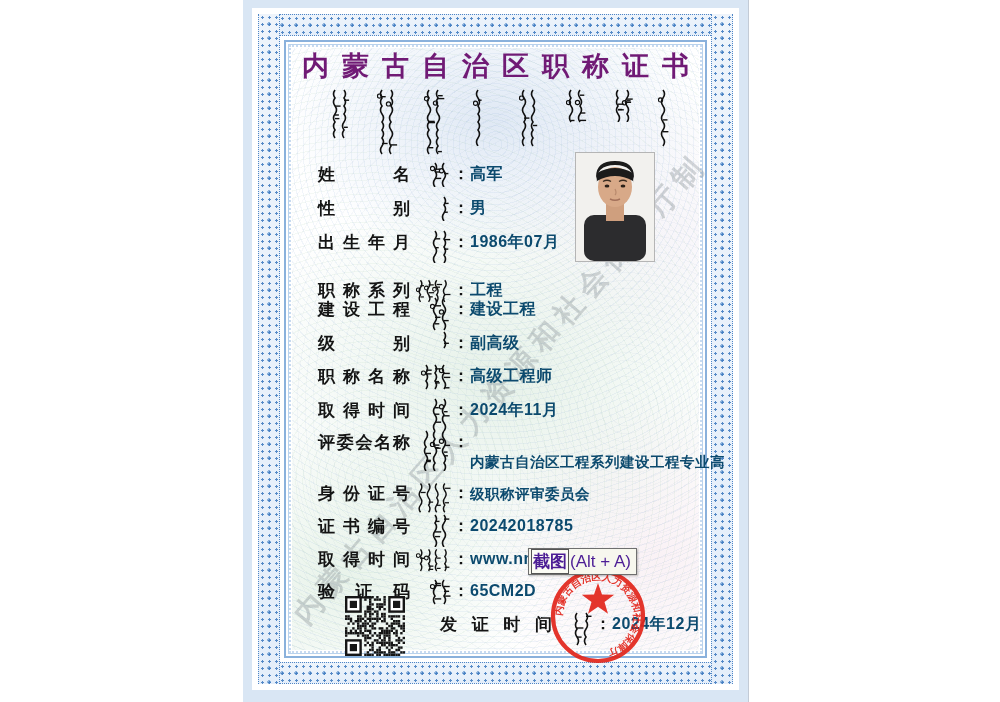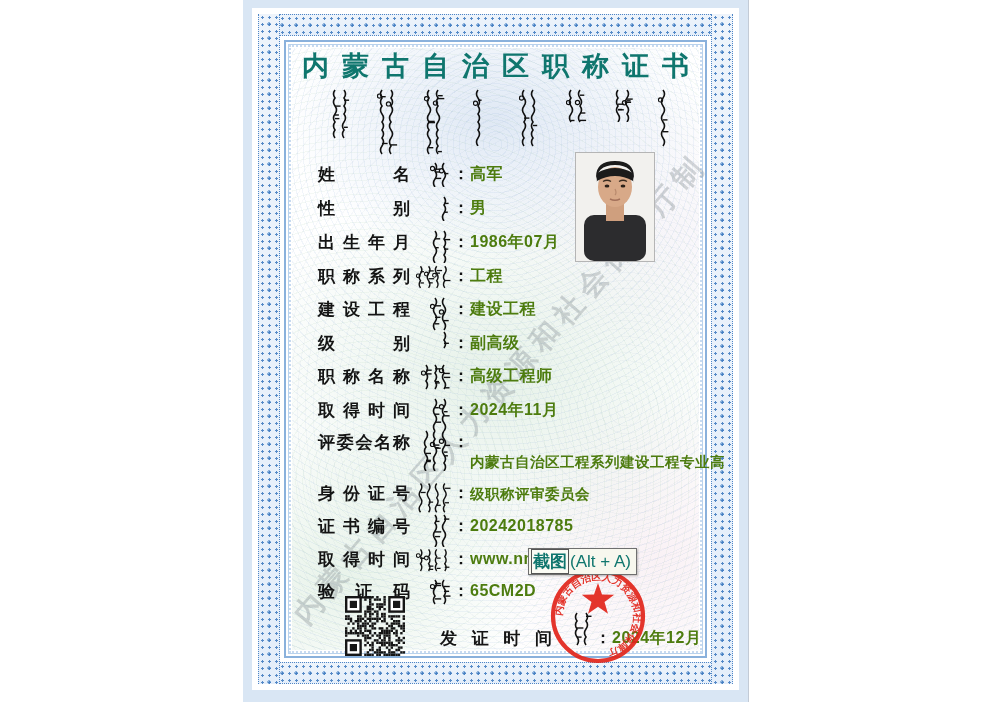--- a/index.html
+++ b/index.html
@@ -52,68 +52,68 @@
       radial-gradient(ellipse 300px 200px at 50% 12%, rgba(150,180,220,.30), transparent 70%),
       radial-gradient(ellipse 360px 280px at 50% 55%, rgba(165,205,175,.28), transparent 72%),
       radial-gradient(ellipse 280px 220px at 12% 88%, rgba(180,215,185,.30), transparent 70%),
       radial-gradient(ellipse 260px 240px at 90% 85%, rgba(225,180,200,.18), transparent 70%),
       radial-gradient(ellipse 260px 200px at 92% 30%, rgba(200,185,215,.14), transparent 70%);
   }
   .title {
     position:absolute; left:0; right:0; top:40px;
     text-align:center;
     font-family:"DejaVu Serif", serif;
-    font-size:27px; font-weight:bold; color:#0f766e;
+    font-size:27px; font-weight:bold; color:#701a75;
     letter-spacing:13px; text-indent:13px;
     white-space:nowrap;
   }
   .mong-header { position:absolute; top:80px; left:0; height:70px; width:100%; }
   .mong-header .mg { position:absolute; top:0; }
   .rows { position:absolute; left:66px; top:153px; width:390px; }
   .frow {
     position:absolute; left:0; display:flex; align-items:flex-start;
     line-height:26px;
   }
   .flabel {
     width:92px; flex:0 0 92px;
     font-family:"DejaVu Serif", serif;
     font-size:17px; font-weight:bold; color:#141414;
     text-align:justify; text-align-last:justify;
     line-height:26px;
   }
   .fmong { width:36px; flex:0 0 36px; margin-left:6px; display:flex; align-items:center; justify-content:flex-end; }
   .fcolon { font-size:16px; font-weight:bold; color:#141414; margin:0 1px; }
   .fvalue {
-    font-size:16px; font-weight:bold; color:#4d7c0f;
+    font-size:16px; font-weight:bold; color:#0c4a6e;
     font-family:"Liberation Sans", sans-serif;
     letter-spacing:.5px;
   }
   .fvalue.wrap { width:262px; font-size:14.5px; line-height:32px; margin-top:17px; }
   .photo {
     position:absolute; left:323px; top:144px; width:80px; height:110px;
     border:1px solid #b5b5b5; background:#f4f3f1;
   }
   .qr { position:absolute; left:93px; top:588px; width:60px; height:60px; }
-  .issue-row { position:absolute; left:188px; top:603px; display:flex; align-items:flex-end; line-height:26px; }
+  .issue-row { position:absolute; left:188px; top:603px; display:flex; align-items:flex-start; line-height:26px; }
   .issue-row .flabel { width:112px; flex:0 0 112px; }
   .seal { position:absolute; left:296px; top:558px; width:100px; height:100px; opacity:.92; }
   .watermark {
     position:absolute; left:48px; top:592px;
     transform:rotate(-49deg); transform-origin:0 50%;
     font-family:"DejaVu Serif", serif;
     font-size:29px; font-weight:bold; letter-spacing:7px;
     color:rgba(125,135,140,.33);
     white-space:nowrap; pointer-events:none;
   }
   .tooltip {
     position:absolute; left:528px; top:548px; height:27px;
     background:#f7f7ee; border:1px solid #6f6f6f;
     box-shadow:1px 1px 2px rgba(0,0,0,.25);
     display:flex; align-items:center; padding:0 5px 0 2px;
-    font-size:17px; color:#0f766e; white-space:nowrap; z-index:10;
+    font-size:17px; color:#4c1d95; white-space:nowrap; z-index:10;
   }
   .tooltip .key { border:1px solid #555; padding:0 1px; margin-right:1px; font-weight:bold; background:#fbfbf4; }
 </style>
 </head>
 <body>
 
 <div class="panel"></div>
 
 <div class="paper">
   <div class="lace h top"></div>
@@ -238,21 +238,21 @@
             <path d="M 5 18.7 h 3.7" stroke="#111" stroke-width="1.4"></path>
             <path d="M 5 9.8 h 5.2" stroke="#111" stroke-width="1.4"></path>
             <path d="M 14 2 q 3 4 0 8 q 3 4 0 8 q 3 4 0 8 q 3 4 0 8" fill="none" stroke="#111" stroke-width="1.6"></path>
             <path d="M 14 20.1 h 4.3" stroke="#111" stroke-width="1.4"></path>
             <path d="M 14 10.6 h 6.2" stroke="#111" stroke-width="1.4"></path>
           </svg>
         </span>
       <span class="fcolon">：</span>
       <span class="fvalue">1986年07月</span>
     </div>
-    <div class="frow" style="top:102px">
+    <div class="frow" style="top:116px">
       <span class="flabel">职称系列</span>
       <span class="fmong">
           <svg width="40" height="30" viewBox="0 0 40 30">
             <path d="M 5 2 q 3 4 0 8 q -3 4 0 8 q -3 4 0 8" fill="none" stroke="#111" stroke-width="1.6"></path>
             <path d="M 5 8.0 h 3.9" stroke="#111" stroke-width="1.4"></path>
             <path d="M 5 20.5 h 3.8" stroke="#111" stroke-width="1.4"></path>
             <circle cx="2.5" cy="12.6" r="2.1" fill="none" stroke="#111" stroke-width="1.2"></circle>
             <path d="M 14 2 q 3 4 0 8 q -3 4 0 8 q 3 4 0 8" fill="none" stroke="#111" stroke-width="1.6"></path>
             <path d="M 14 15.8 h 6.2" stroke="#111" stroke-width="1.4"></path>
             <path d="M 14 7.1 h 5.7" stroke="#111" stroke-width="1.4"></path>

